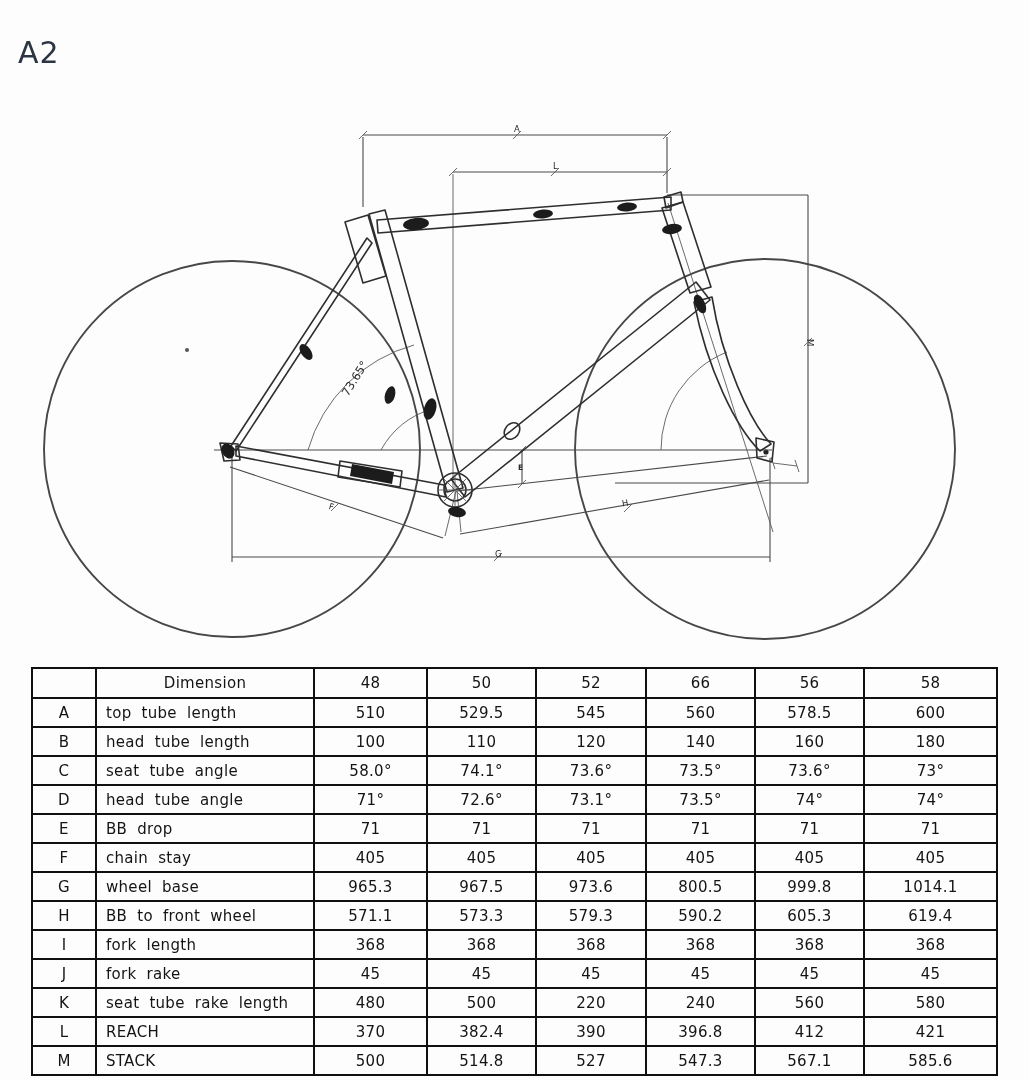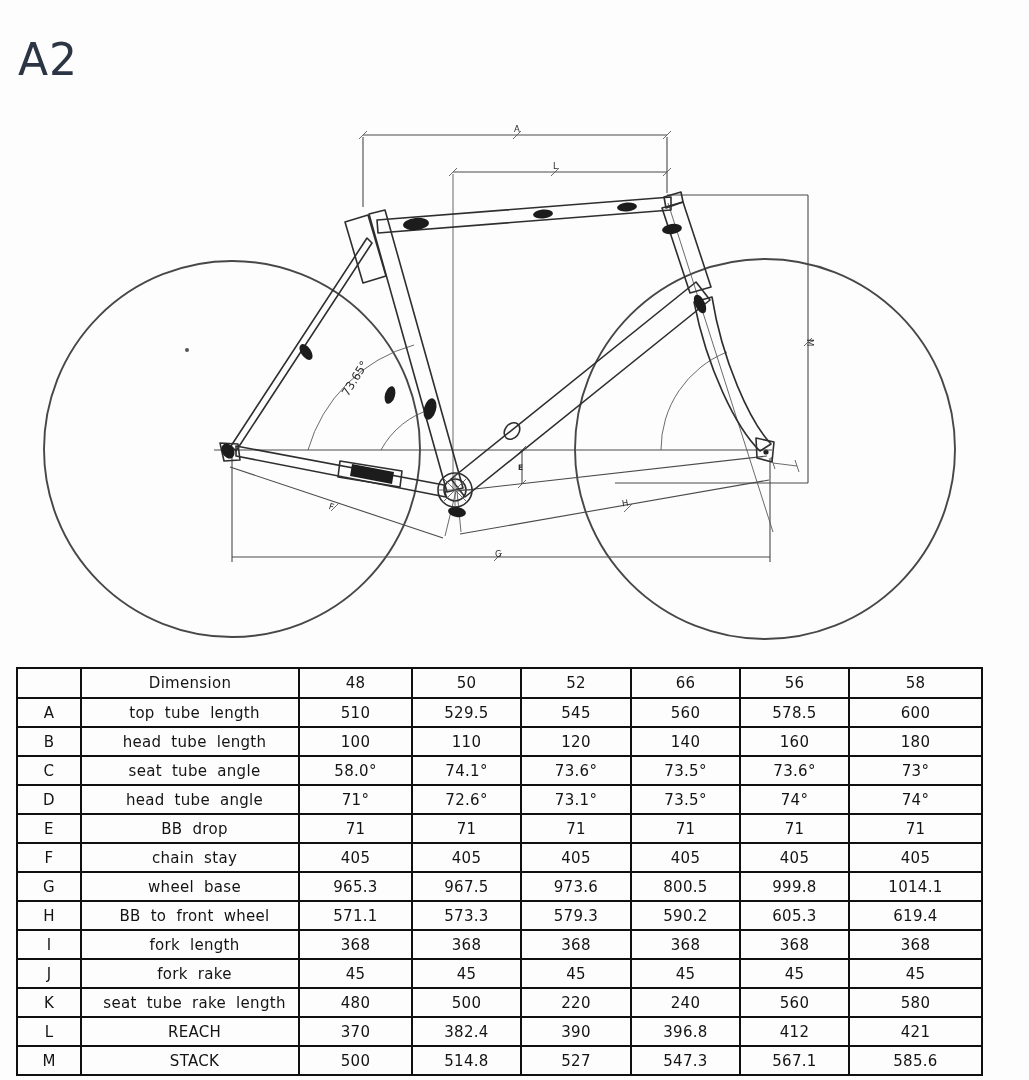--- a/index.html
+++ b/index.html
@@ -1,33 +1,33 @@
 <!DOCTYPE html>
 <html><head>
 <meta charset="utf-8">
 <style>
   html,body{margin:0;padding:0;background:#fff;}
   #page{position:relative;width:1029px;height:1080px;background:#fdfdfd;overflow:hidden;
         font-family:"DejaVu Sans",sans-serif;}
-  #title{position:absolute;left:18px;top:36px;font-size:44px;line-height:1.1;
+  #title{position:absolute;left:18px;top:36px;font-size:30px;line-height:1.1;
          color:#2b3543;letter-spacing:1px;}
   #drawing{position:absolute;left:0;top:0;}
   .dim{stroke:#4a4a4a;stroke-width:1.1;fill:none;}
   .dim-thin{stroke:#5a5a5a;stroke-width:0.9;fill:none;}
   .frame{stroke:#2e2e2e;stroke-width:1.6;fill:none;stroke-linejoin:round;}
   .wheel{stroke:#474747;stroke-width:1.9;fill:none;}
   .blob{fill:#1c1c1c;stroke:none;}
   .lbl{font-family:"DejaVu Sans",sans-serif;fill:#2a2a2a;}
-  #spec-table{position:absolute;left:16px;top:667px;border-collapse:collapse;
+  #spec-table{position:absolute;left:31px;top:667px;border-collapse:collapse;
               table-layout:fixed;}
   #spec-table th,#spec-table td{border:2px solid #101010;color:#141414;
       font-size:15px;font-weight:normal;height:27px;padding:0;text-align:center;
       letter-spacing:0.3px;overflow:hidden;white-space:nowrap;}
   #spec-table th{height:28px;}
-  #spec-table td.name{text-align:center;padding-left:9px;word-spacing:5px;margin-left:16px;}
+  #spec-table td.name{text-align:left;padding-left:9px;word-spacing:5px;margin-left:16px;}
   #spec-table th.dimhead{text-align:center;}
 </style>
 </head>
 <body>
 
 <div id="page">
 
   <div id="title">A2</div>
 
   <svg id="drawing" width="1029" height="660" viewBox="0 0 1029 660">

